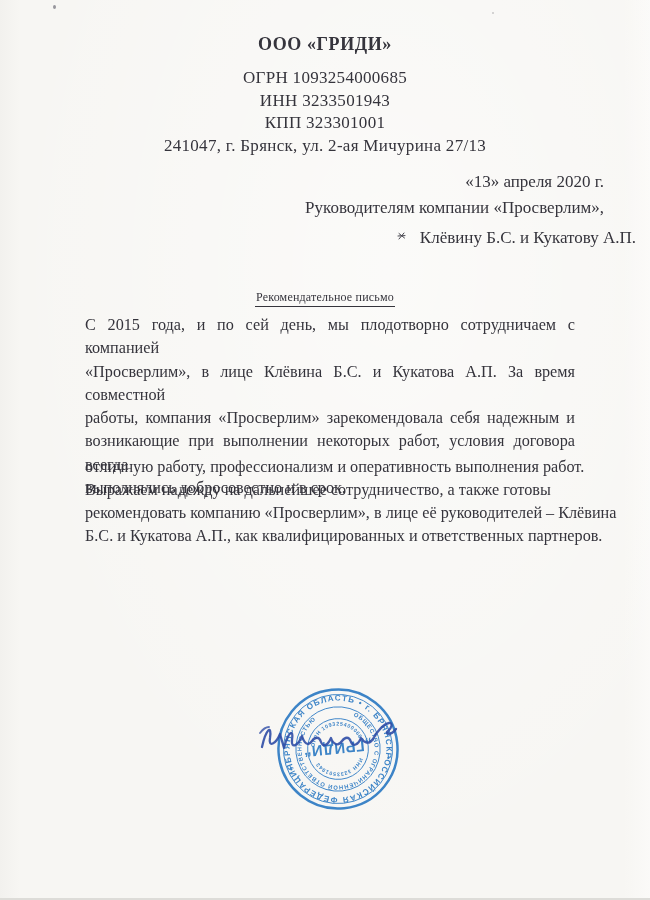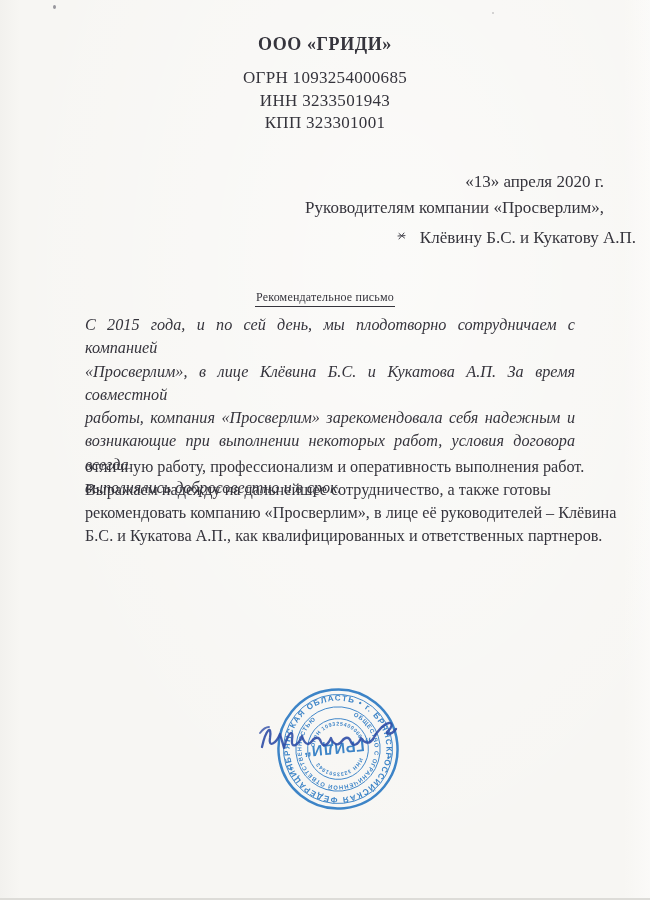--- a/index.html
+++ b/index.html
@@ -24,21 +24,21 @@
   .hline{font-size:17px;line-height:22.5px;letter-spacing:.3px;}
   
   .rightblock{position:absolute;top:169px;right:46px;text-align:right;font-size:17px;line-height:25.5px;}
   .addr2row{margin-top:3px;transform:translateX(32px);white-space:nowrap;}
   .inkmark{display:inline-block;vertical-align:2px;margin-right:14px;}
   
   .titlewrap{position:absolute;top:287px;left:0;width:100%;text-align:center;}
   .title{display:inline-block;font-size:12px;letter-spacing:.2px;border-bottom:1.4px solid var(--ink);padding:0 1px 1px 1px;}
   
   .para{position:absolute;left:85px;width:490px;font-size:16.2px;}
-  .p1{top:314px;line-height:23.3px;font-style:italic;}
+  .p1{top:314px;line-height:23.3px;}
   .p2{top:456px;line-height:23.1px;}
   .jline{text-align:justify;text-align-last:justify;}
   .lline{text-align:left;white-space:nowrap;}
   
   .sigrow{position:absolute;top:734px;left:88px;width:520px;font-size:17px;white-space:nowrap;z-index:1;}
   .sigline{display:inline-block;width:166px;height:13px;border-bottom:1.3px solid #3c3b43;margin:0 5px 0 8px;}
   
   .stamp{position:absolute;left:276px;top:687px;width:124px;height:124px;transform:rotate(174deg);transform-origin:50% 50%;opacity:.93;z-index:3;}
   .stamp text{fill:var(--stamp);font-family:"Liberation Sans","DejaVu Sans",sans-serif;font-weight:bold;}
   .st-outer{font-size:13px;letter-spacing:2px;}
@@ -58,20 +58,21 @@
 <div class="page">
 
   <div class="speck speck-a"></div>
   <div class="speck speck-b"></div>
 
   <div class="letterhead">
     <div class="company">ООО «ГРИДИ»</div>
     <div class="hline">ОГРН 1093254000685</div>
     <div class="hline">ИНН 3233501943</div>
     <div class="hline">КПП 323301001</div>
+    <div class="hline">241047, г. Брянск, ул. 2-ая Мичурина 27/13</div>
   </div>
 
   <div class="rightblock">
     <div>«13» апреля 2020 г.</div>
     <div>Руководителям компании «Просверлим»,</div>
     <div class="addr2row">
       <span class="inkmark">
         <svg width="9" height="10" viewBox="0 0 9 10">
             <path d="M2,8 L7,2 M2,2.5 L7.5,7 M1,5 L8,4.6" stroke="#46454e" stroke-width="1" fill="none" stroke-linecap="round"></path>
           </svg>

